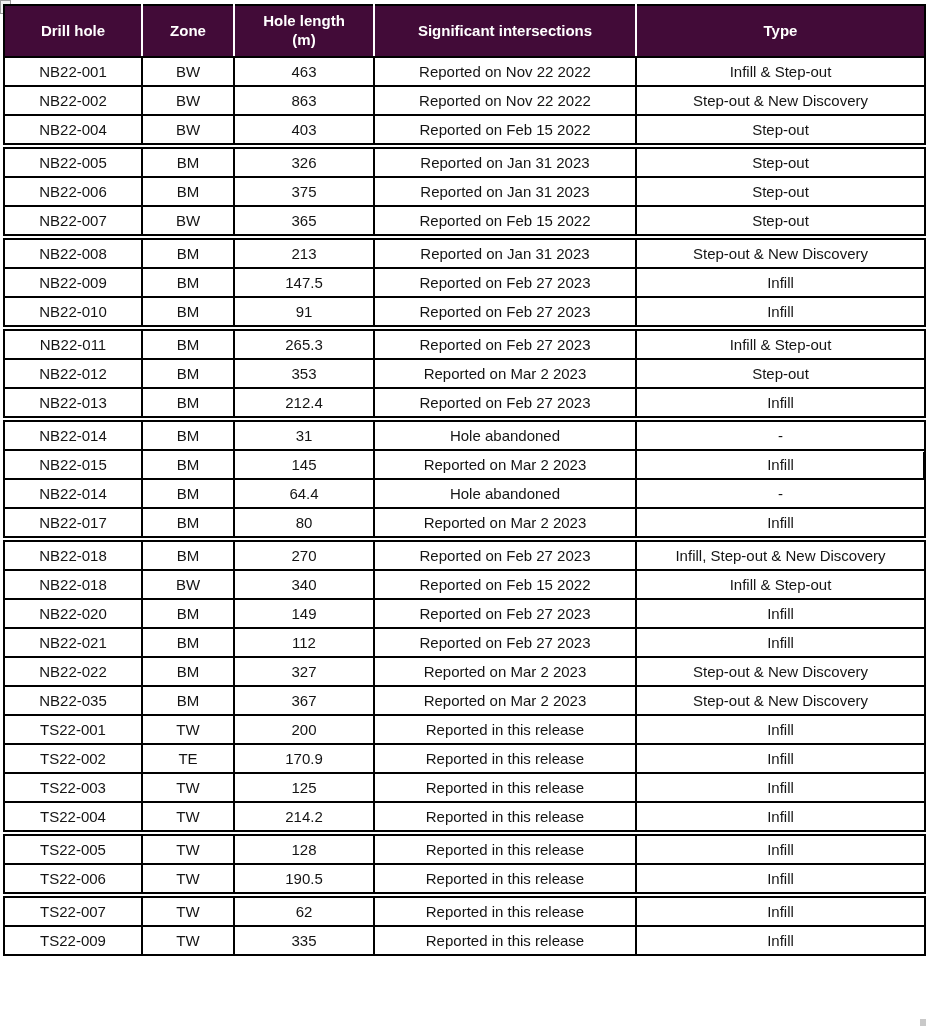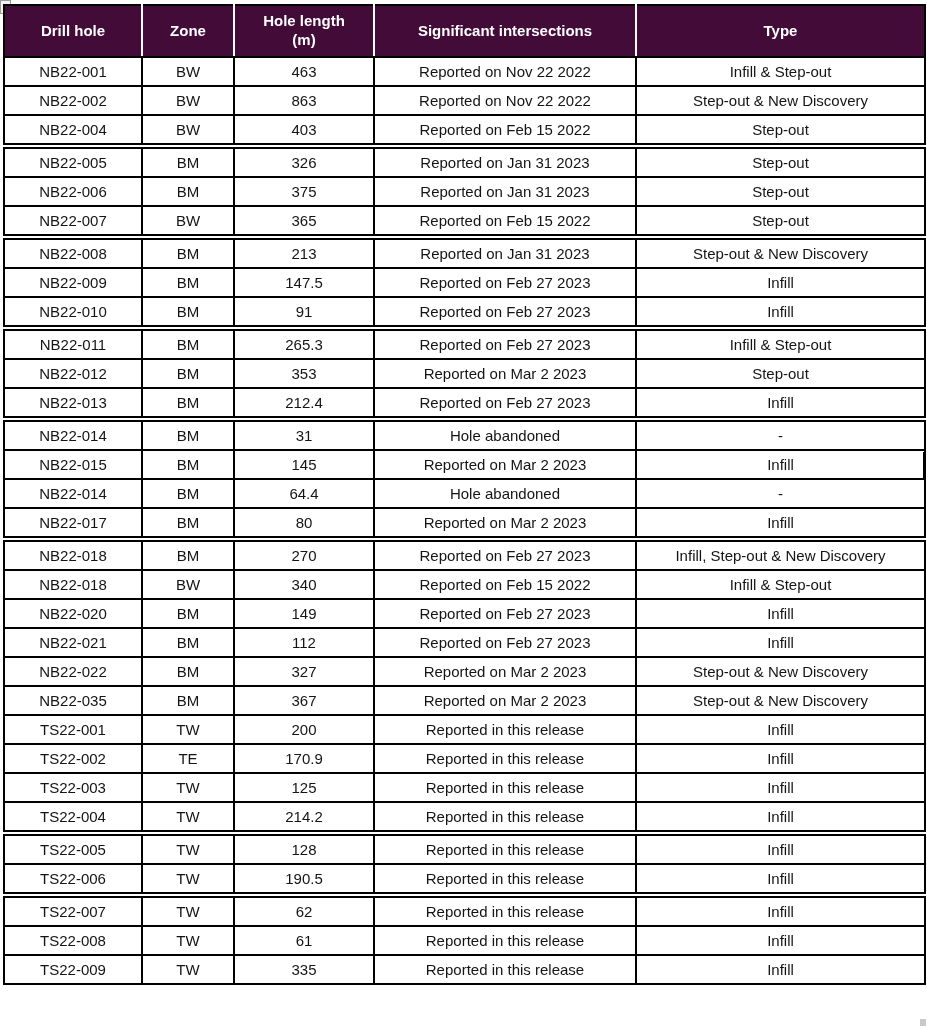--- a/index.html
+++ b/index.html
@@ -303,27 +303,20 @@
           <td>Infill</td>
         </tr>
     <tr class="pb">
           <td>TS22-007</td>
           <td>TW</td>
           <td>62</td>
           <td>Reported in this release</td>
           <td>Infill</td>
         </tr>
     <tr>
-          <td>TS22-008</td>
-          <td>TW</td>
-          <td>61</td>
-          <td>Reported in this release</td>
-          <td>Infill</td>
-        </tr>
-    <tr>
           <td>TS22-009</td>
           <td>TW</td>
           <td>335</td>
           <td>Reported in this release</td>
           <td>Infill</td>
         </tr>
   </tbody>
 </table>
 </div>
 

